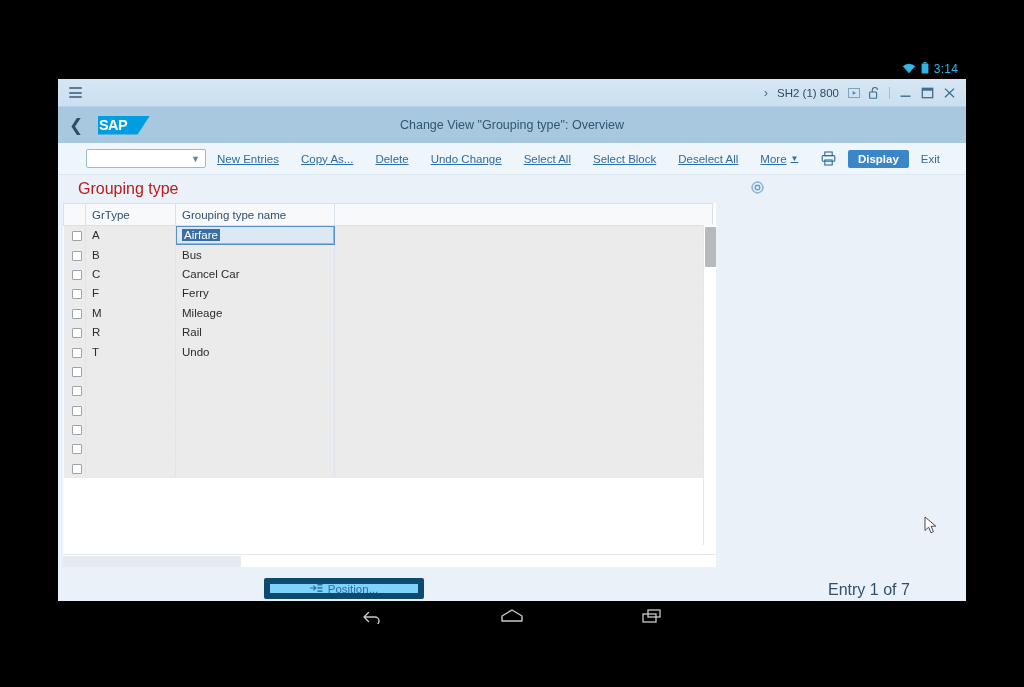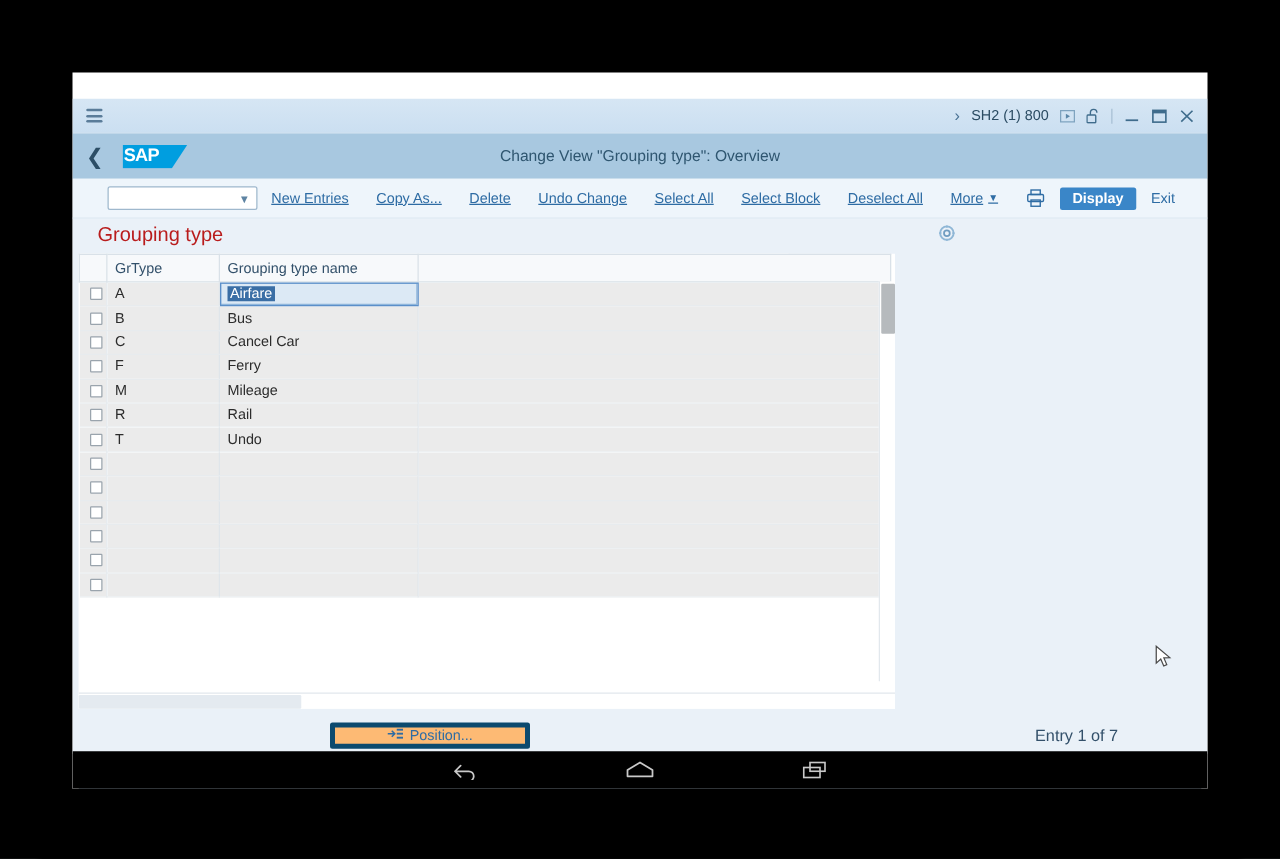--- a/index.html
+++ b/index.html
@@ -193,27 +193,27 @@
   }
   #table-hscroll .thumb {
     position: absolute; left: 0; top: 1px; width: 178px; height: 11px;
     background: #e4eaf0; border-radius: 1px; cursor: pointer;
   }
 
   
   #position-btn {
     position: absolute; left: 206px; top: 403px;
     width: 160px; height: 21px;
-    background: #fdba74; border: 4px solid #0c4a6e; border-radius: 2px;
+    background: #7dd3fc; border: 6px solid #0c4a6e; border-radius: 2px;
     display: flex; align-items: center; justify-content: center; gap: 5px;
     color: #2e6ca4; font-size: 11.5px; cursor: pointer;
   }
   #entry-counter {
     position: absolute; left: 770px; top: 406px;
-    font-size: 13px; color: #33506a;
+    font-size: 16px; color: #33506a;
   }
 
   
   #footer-bar {
     position: absolute; left: 5px; top: 545px;
     width: 898px; height: 30px;
     background: #53616e;
     display: flex; align-items: center; justify-content: flex-end;
     gap: 4px; padding-right: 12px;
   }
@@ -240,20 +240,34 @@
     pointer-events: none;
   }
 </style>
 </head>
 <body>
 
 <div id="tablet-frame">
 
   <div id="device-screen">
 
+    <div id="android-status-bar">
+      <span class="wifi-glyph">
+        <svg width="14" height="11" viewBox="0 0 14 11">
+          <path d="M7 10.2 L0.7 3.3 A9 9 0 0 1 13.3 3.3 Z" fill="#33b5e5"></path>
+        </svg>
+      </span>
+      <span class="batt-glyph">
+        <svg width="8" height="12" viewBox="0 0 8 12">
+          <rect x="2.6" y="0" width="2.8" height="1.4" fill="#33b5e5"></rect>
+          <rect x="0.6" y="1.4" width="6.8" height="10.2" rx="0.6" fill="#33b5e5"></rect>
+        </svg>
+      </span>
+      <span class="status-clock">3:14</span>
+    </div>
 
     <div id="shell-bar">
       <div id="hamburger-btn">
         <span></span>
           <span></span>
           <span></span>
       </div>
       <div id="shell-right">
         <span class="chev-right">›</span>
         <span class="sysid">SH2 (1) 800</span>

